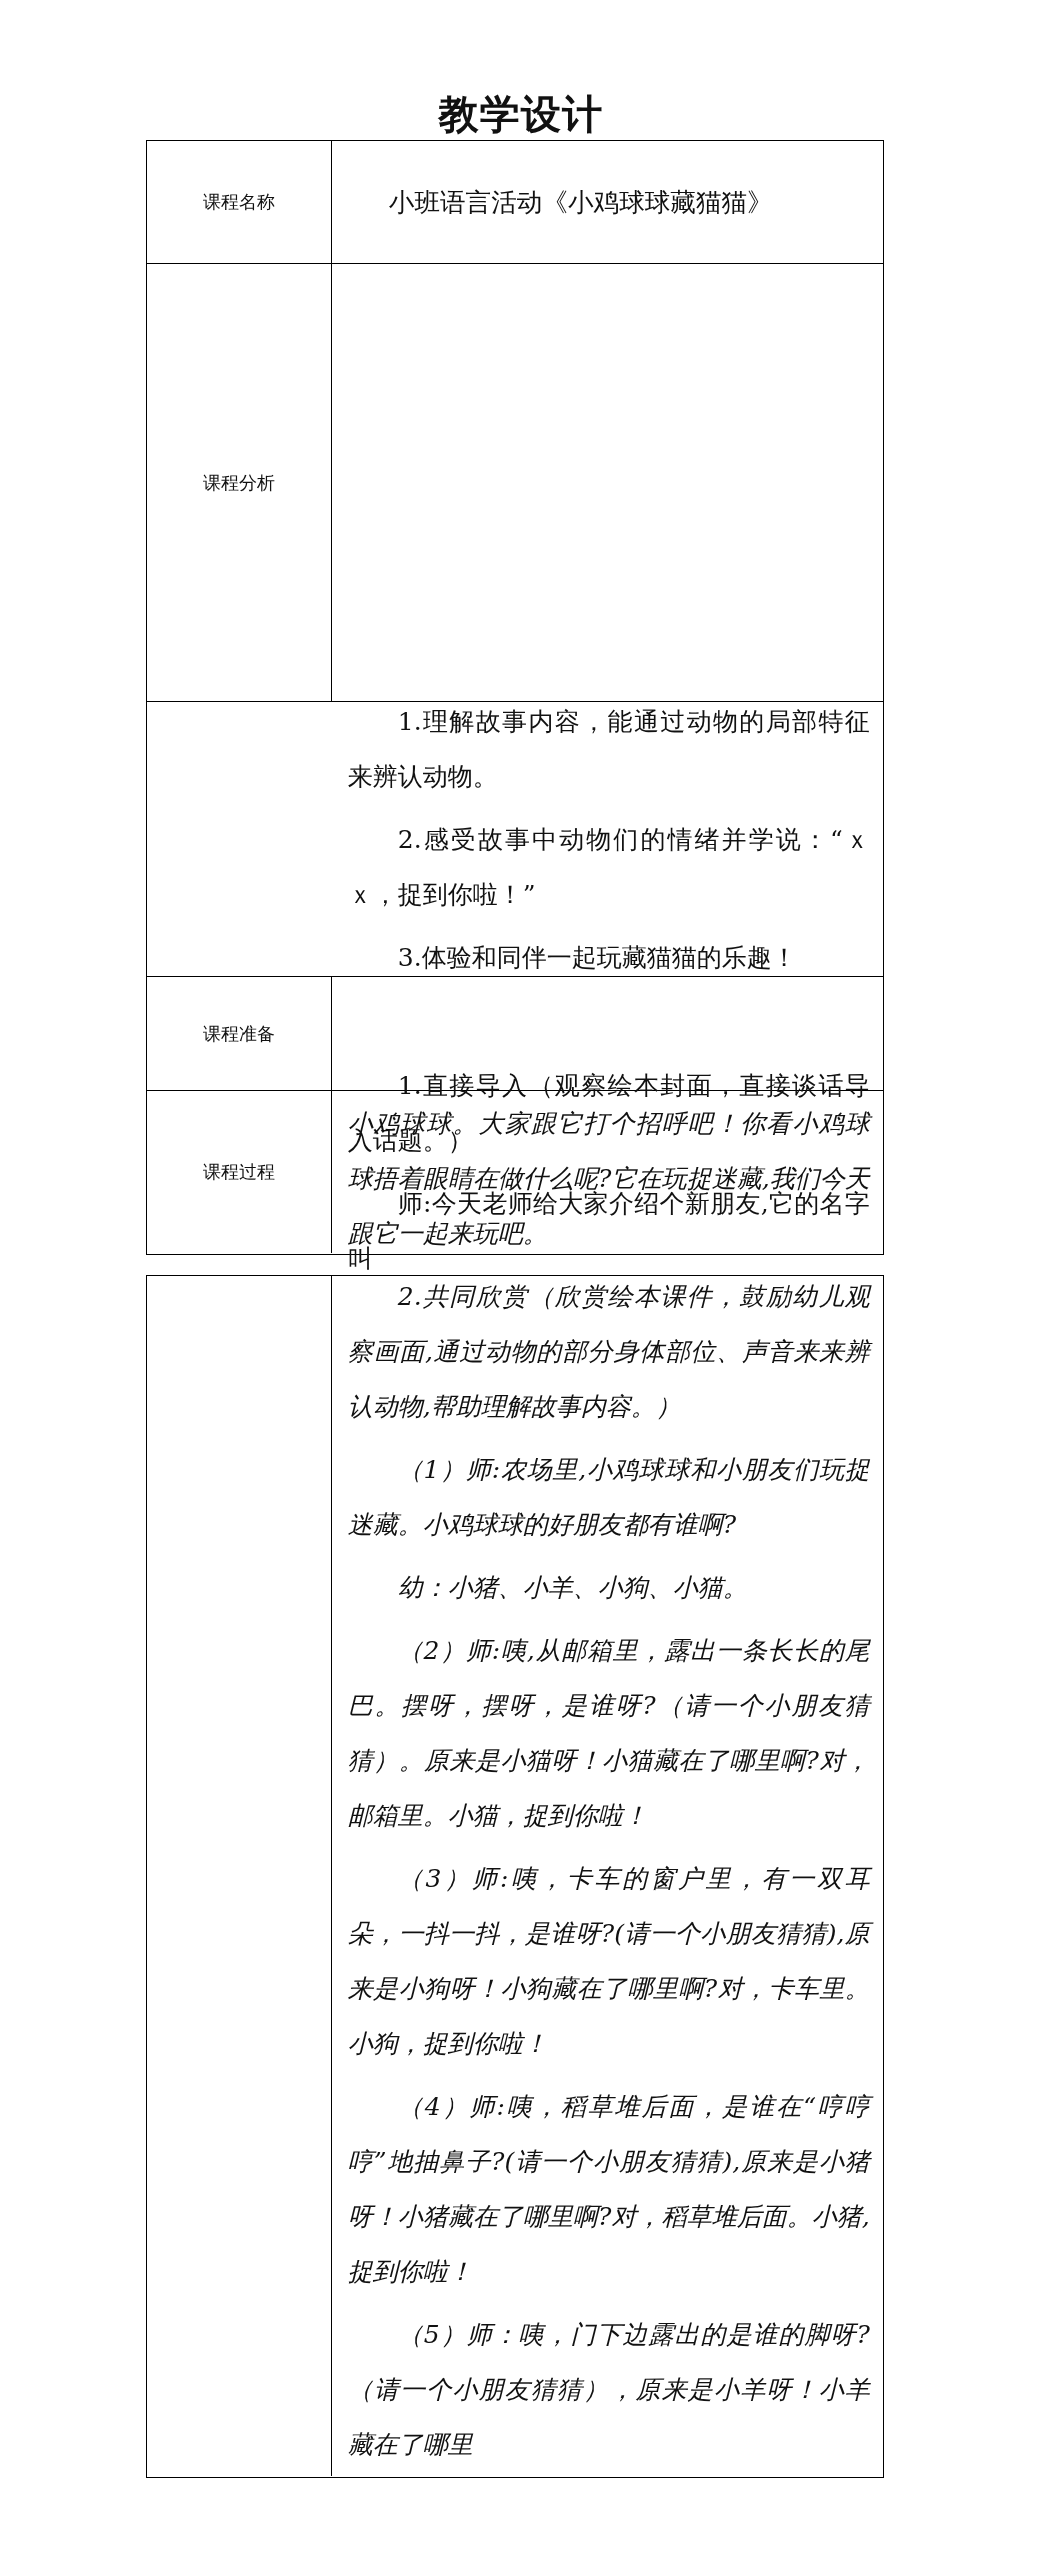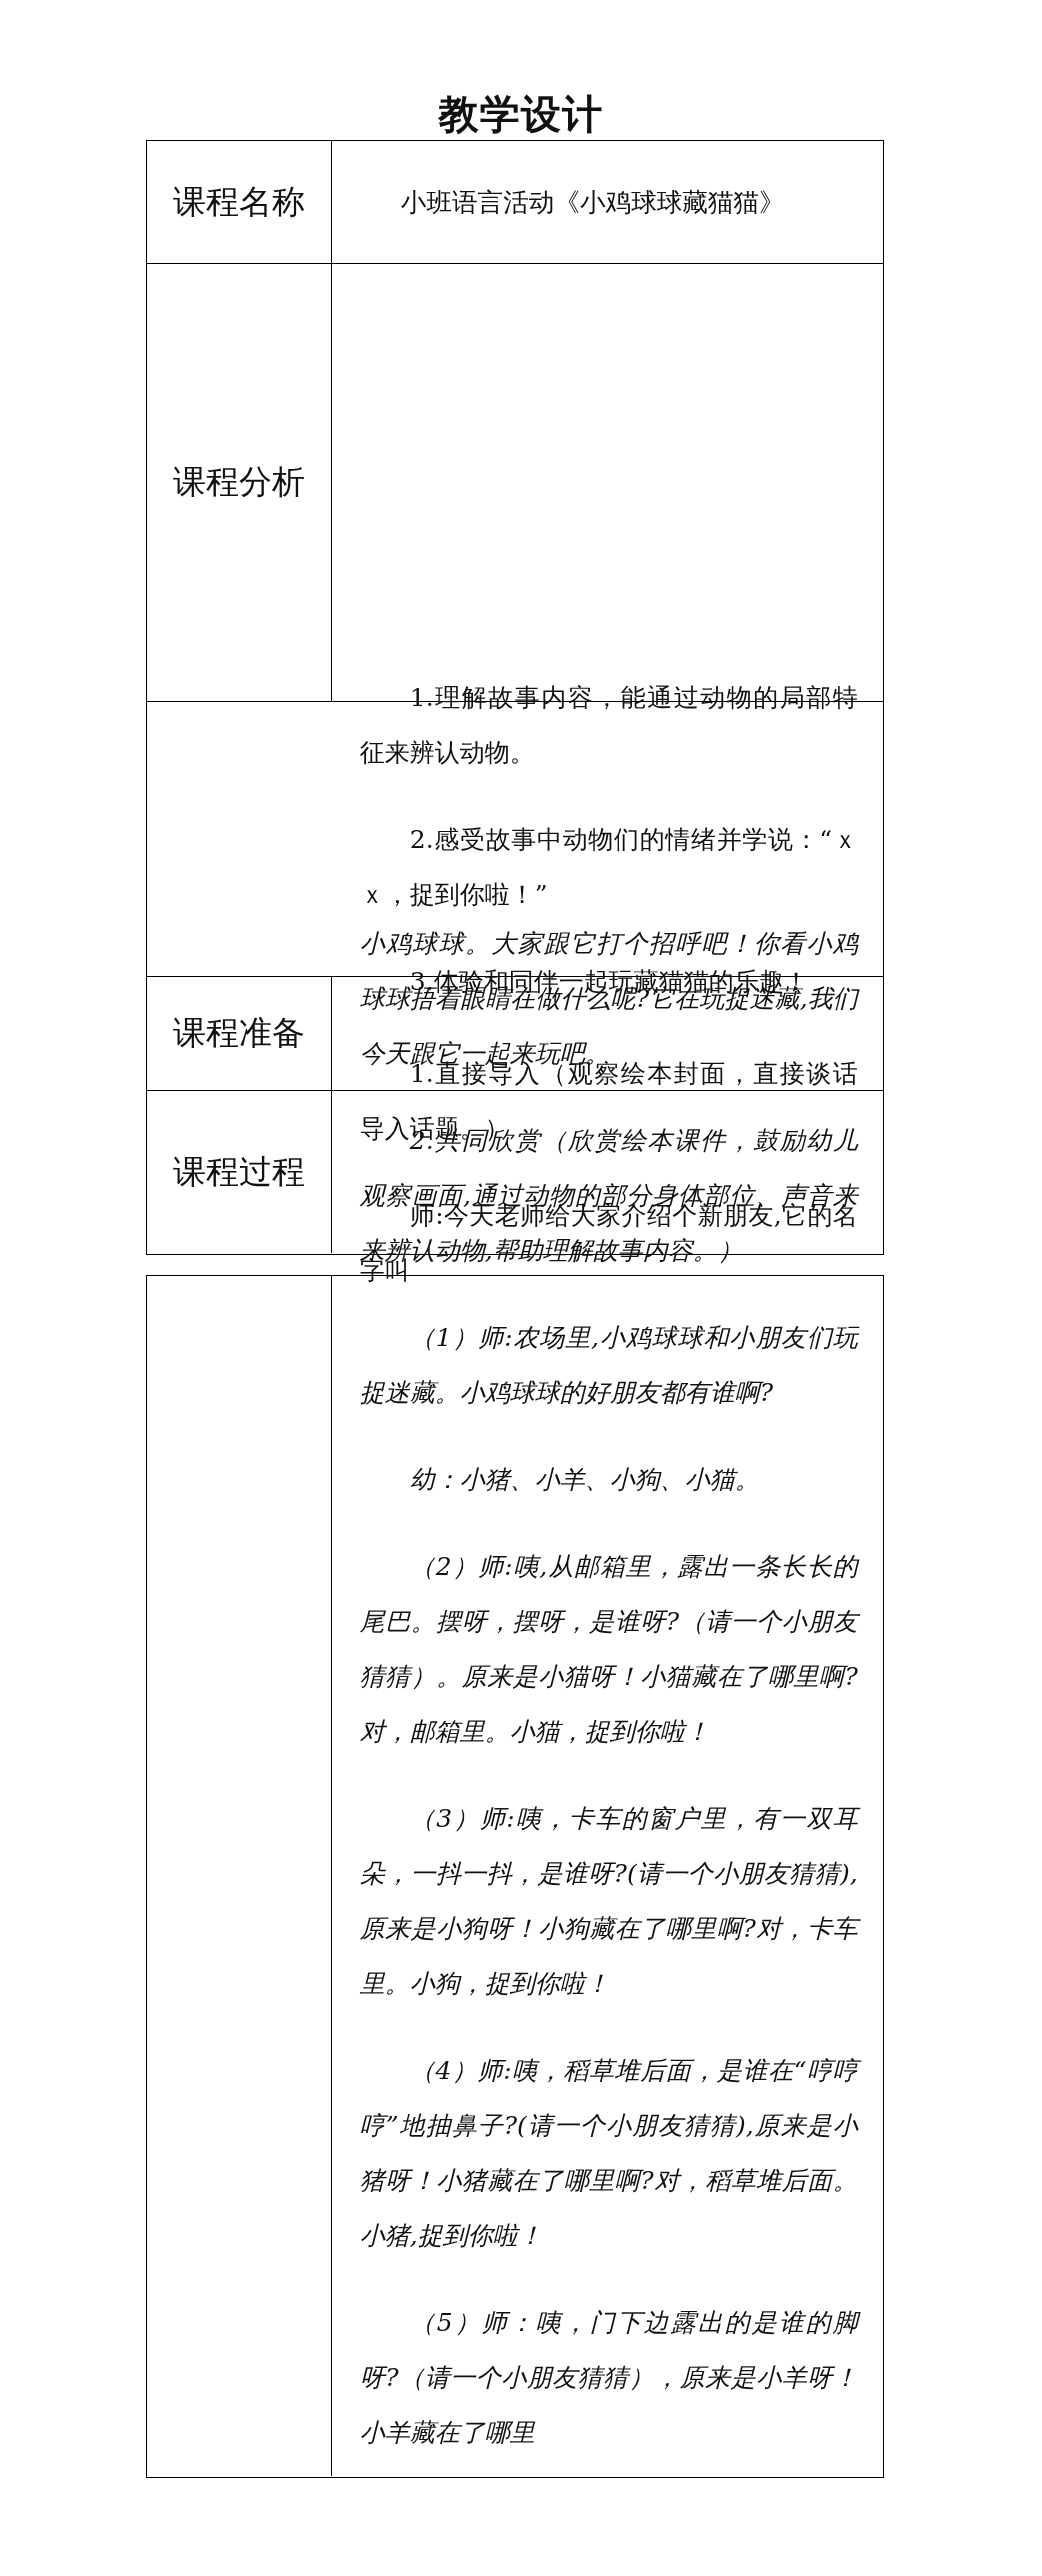--- a/index.html
+++ b/index.html
@@ -19,30 +19,30 @@
   }
   .row {
     position: absolute; left: 0; right: 0;
     border-bottom: 1.3px solid #000; box-sizing: border-box;
   }
   .row.last { border-bottom: none; }
   .label {
     position: absolute; left: 0; top: 0; bottom: 0; width: 185px;
     border-right: 1.3px solid #000; box-sizing: border-box;
     display: flex; align-items: center; justify-content: center;
-    font-size: 33px;
+    font-size: 18px;
   }
   .content {
     position: absolute; left: 185px; right: 0; top: 0; bottom: 0;
     padding: 0 9.2px 0 11.8px; box-sizing: border-box;
     font-size: 25px; line-height: 55px;
     display: flex; flex-direction: column; justify-content: center;
   }
   .content.top { justify-content: flex-end; font-style: italic; }
-  .para { margin: 16px; text-indent: 2em; text-align: justify; word-break: break-all; }
+  .para { margin: 4px; text-indent: 2em; text-align: justify; word-break: break-all; }
   .para.noindent { text-indent: 0; }
   .name-text { padding-left: 41px; font-size: 25.6px; }
 </style>
 </head>
 <body>
 
 <div class="title">教学设计</div>
 
 <div class="tbl" style="top:140px;height:1115px;">
 

